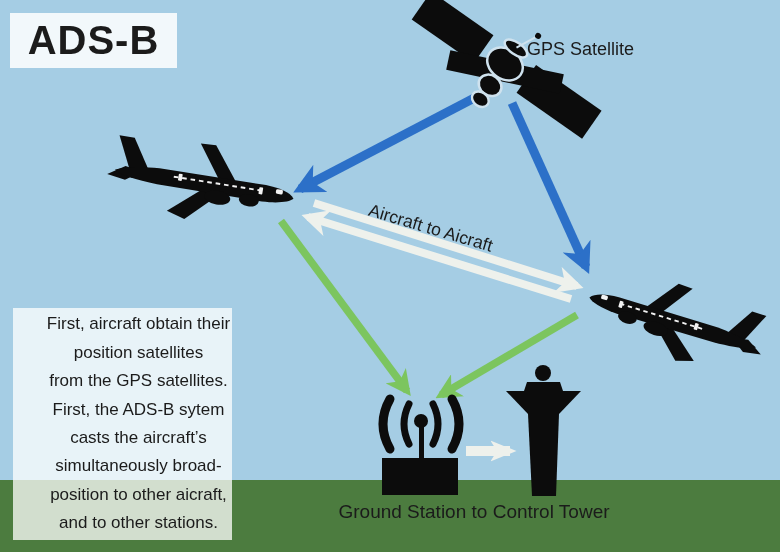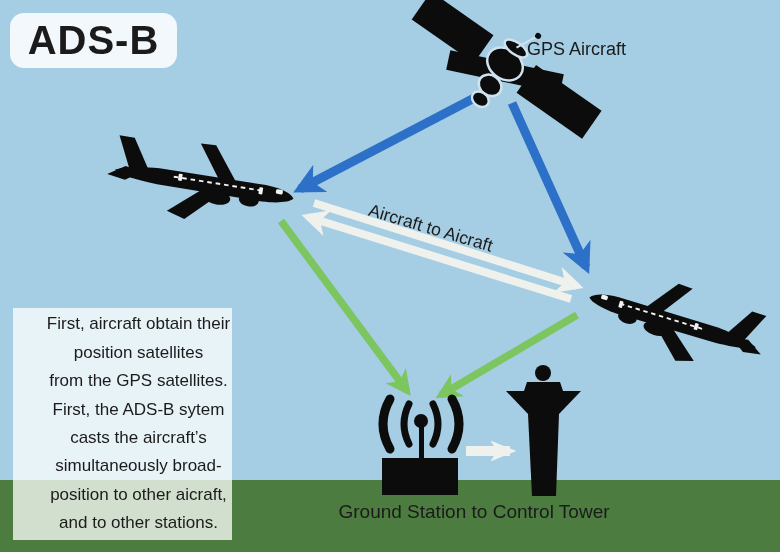--- a/index.html
+++ b/index.html
@@ -18,21 +18,21 @@
   .sil{fill:var(--silhouette);}
   .ab{stroke:var(--arrow_blue);stroke-width:9;fill:none;}
   .aw{stroke:var(--arrow_white);stroke-width:8;fill:none;}
   .ag{stroke:var(--arrow_green);stroke-width:7.5;fill:none;}
   .aws{stroke:var(--arrow_white);stroke-width:10;fill:none;}
   .mb{fill:var(--arrow_blue);} .mg{fill:var(--arrow_green);} .mw{fill:var(--arrow_white);}
   .lbl{position:absolute;white-space:nowrap;color:var(--text);}
   #title-box{
     position:absolute;left:10px;top:13px;width:167px;height:55px;
     background:rgba(255,255,255,0.85);display:flex;align-items:center;justify-content:center;
-    font-size:40px;font-weight:bold;letter-spacing:1px;border-radius:14px;
+    font-size:40px;font-weight:bold;letter-spacing:1px;
   }
   #gps-label{left:527px;top:39px;font-size:18px;}
   #a2a-label{left:372px;top:200px;font-size:17.5px;transform:rotate(16.5deg);transform-origin:0 0;}
   #ground-caption{left:324px;top:501px;width:300px;text-align:center;font-size:19px;white-space:nowrap;}
   #desc-box{
     position:absolute;left:13px;top:308px;width:219px;height:232px;
     background:var(--panel_bg);display:flex;flex-direction:column;justify-content:center;
     text-align:center;font-size:17px;line-height:28.4px;
   }
   #desc-box span{display:block;padding-left:32px;}
@@ -117,21 +117,21 @@
       <polygon points="527,382 560,382 563,391 524,391"></polygon>
       <polygon points="506,391 581,391 559,414 528,414"></polygon>
       <polygon points="528,414 559,414 556,496 532,496"></polygon>
     </g>
   </svg>
 
   <div id="title-box">
     <span>ADS-B</span>
   </div>
 
-  <div class="lbl" id="gps-label">GPS Aircraft</div>
+  <div class="lbl" id="gps-label">GPS Satellite</div>
 
   <div class="lbl" id="a2a-label">Aircraft to Aicraft</div>
 
   <div class="lbl" id="ground-caption">Ground Station to Control Tower</div>
 
   <div id="desc-box">
     <span>First, aircraft obtain their</span>
     <span>position satellites</span>
     <span>from the GPS satellites.</span>
     <span>First, the ADS-B sytem</span>

